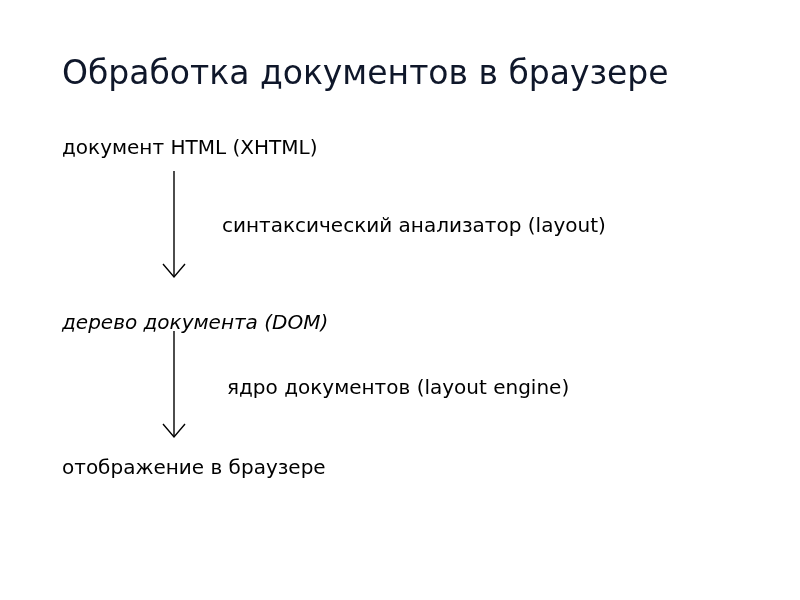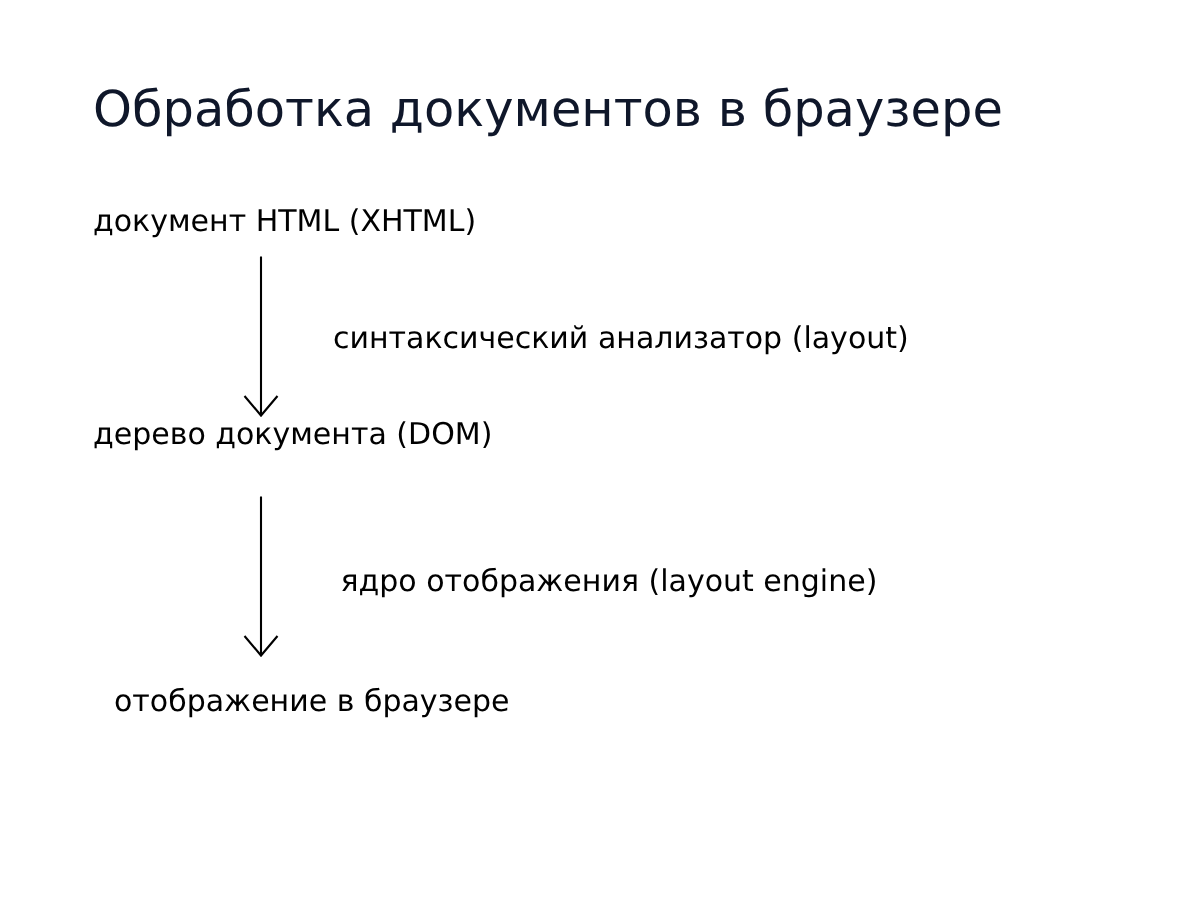--- a/index.html
+++ b/index.html
@@ -41,22 +41,22 @@
   }
   .node-label {
     position: absolute;
     font-size: 20px;
     font-weight: 400;
     line-height: 26px;
     white-space: nowrap;
     color: #000000;
   }
   .node-stage-1 { left: 62px;  top: 134px; }
-  .node-stage-2 { left: 62px;  top: 276px; }
-  .node-stage-3 { left: 76px;  top: 454px; }
+  .node-stage-2 { left: 62px;  top: 309px; font-style: italic; }
+  .node-stage-3 { left: 62px;  top: 454px; }
   .edge-label {
     position: absolute;
     font-size: 20px;
     font-weight: 400;
     line-height: 26px;
     white-space: nowrap;
     color: #000000;
   }
   .edge-label-1 { left: 222px; top: 212px; }
   .edge-label-2 { left: 227px; top: 374px; }
@@ -92,18 +92,18 @@
 
     <div class="edge-label edge-label-1">синтаксический анализатор (layout)</div>
 
     <div class="node-label node-stage-2">дерево документа (DOM)</div>
 
     <svg class="arrow-svg arrow-2" width="48" height="116" viewBox="0 0 48 116">
       <line x1="24" y1="3" x2="24" y2="108"></line>
       <polyline points="13,96 24,109 35,96"></polyline>
     </svg>
 
-    <div class="edge-label edge-label-2">ядро отображения (layout engine)</div>
+    <div class="edge-label edge-label-2">ядро документов (layout engine)</div>
 
     <div class="node-label node-stage-3">отображение в браузере</div>
 
   </div>
 </div>
 
 </body></html>

